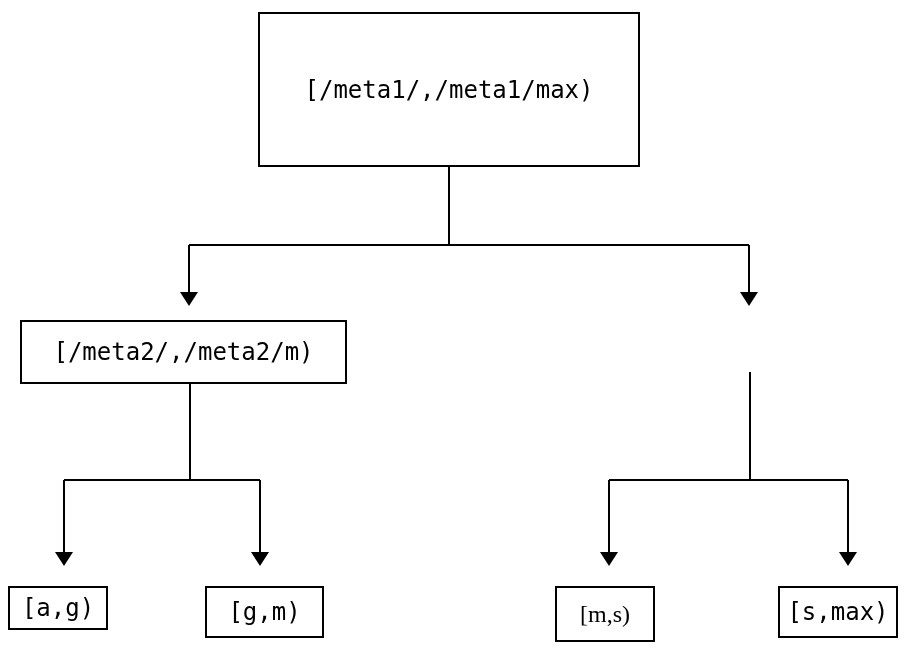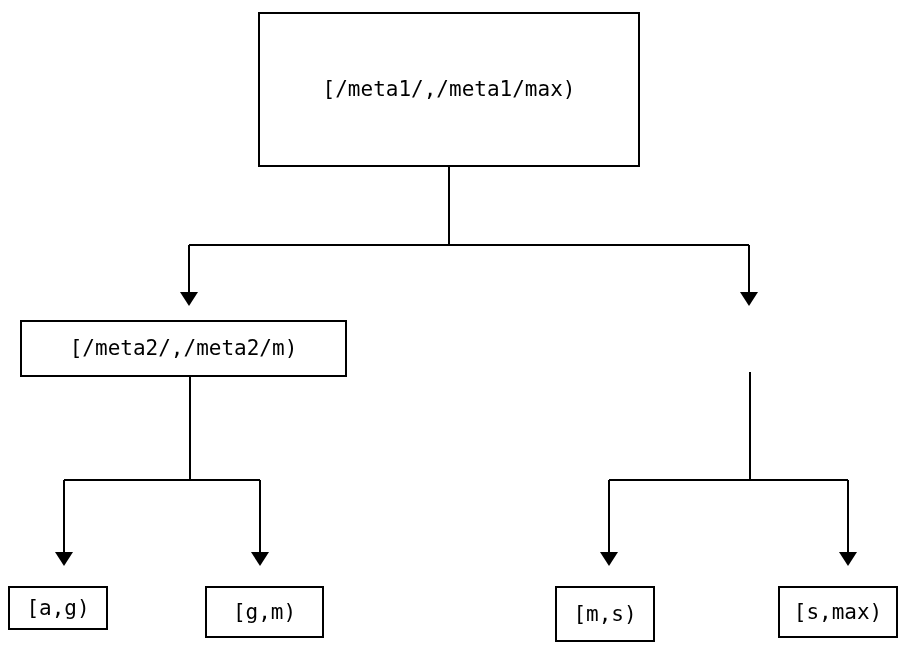--- a/index.html
+++ b/index.html
@@ -20,31 +20,31 @@
   .node {
     position: absolute;
     box-sizing: border-box;
     border: 2px solid #000000;
     background: #ffffff;
     display: flex;
     align-items: center;
     justify-content: center;
     color: #000000;
     font-family: "DejaVu Sans Mono", monospace;
-    font-size: 21px;
+    font-size: 24px;
     line-height: 1;
     letter-spacing: 0px;
     white-space: pre;
   }
   #node-root   { left: 258px; top: 12px;  width: 382px; height: 155px; }
-  #node-left   { left: 20px;  top: 320px; width: 327px; height: 57px; }
+  #node-left   { left: 20px;  top: 320px; width: 327px; height: 64px; }
   #node-right  { left: 578px; top: 320px; width: 322px; height: 52px; }
   #leaf-ag     { left: 8px;   top: 586px; width: 100px; height: 44px; }
   #leaf-gm     { left: 205px; top: 586px; width: 119px; height: 52px; }
-  #leaf-ms     { left: 555px; top: 586px; width: 100px; height: 56px; }
+  #leaf-ms     { left: 555px; top: 586px; width: 100px; height: 56px; font-family: Liberation Serif, serif; }
   #leaf-smax   { left: 778px; top: 586px; width: 120px; height: 52px; text-align: center; }
   #edges {
     position: absolute;
     left: 0;
     top: 0;
     width: 912px;
     height: 652px;
     pointer-events: none;
   }
 </style>

